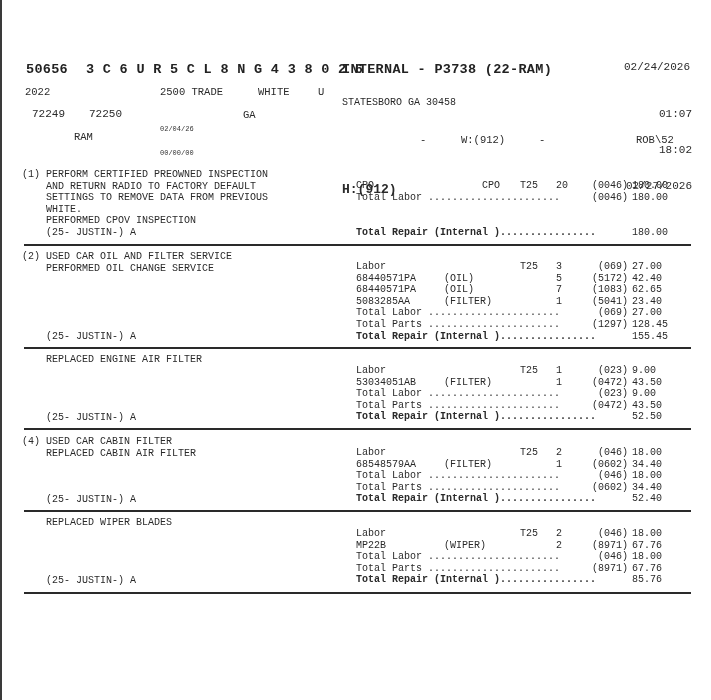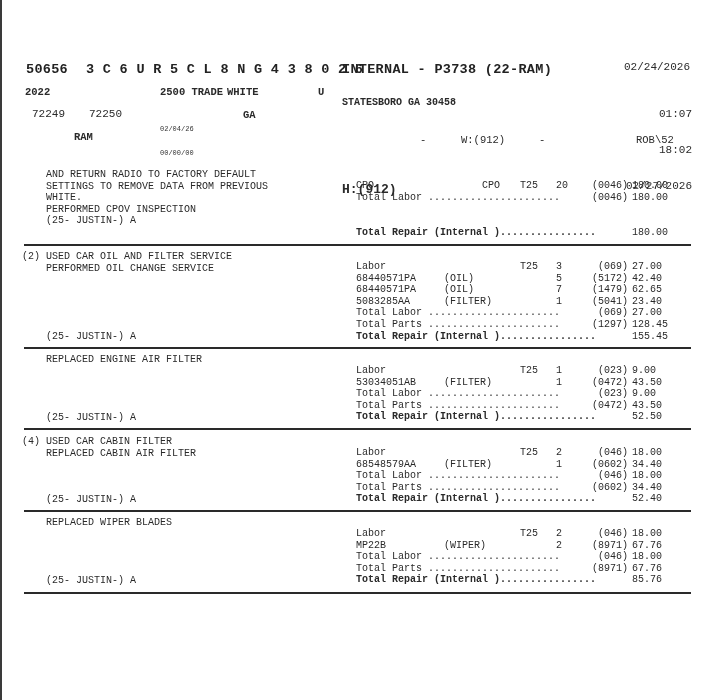--- a/index.html
+++ b/index.html
@@ -3,21 +3,21 @@
 <meta charset="utf-8">
 <style>
   html, body { margin: 0; padding: 0; }
   body {
     width: 711px; height: 700px; background: #ffffff; position: relative; overflow: hidden;
     font-family: "Liberation Mono", "DejaVu Sans Mono", monospace; color: #2a2a2a;
   }
   .left-border { position: absolute; left: 0; top: 0; width: 2px; height: 700px; background: #3a3a3a; }
   .abs { position: absolute; white-space: pre; }
   .hdr-big { font-size: 13.5px; font-weight: bold; letter-spacing: 0.3px; color: #222; }
-  .hdr-sm { font-size: 10.5px; font-weight: bold; color: #2a2a2a; }
+  .hdr-sm { font-size: 10.5px; font-weight: normal; color: #2a2a2a; }
   .tiny { font-size: 7px; line-height: 8px; color: #333; }
   .r { text-align: right; }
   .divider { position: absolute; left: 24px; width: 667px; height: 2px; background: #2a2a2a; }
   .sec-left { position: absolute; left: 22px; width: 320px; }
   .sec-left .line { font-size: 10px; line-height: 11.6px; white-space: pre; }
   .sec-left .indent { padding-left: 24px; }
   .sec-right { position: absolute; left: 356px; width: 322px; }
   .row { position: relative; height: 11.6px; font-size: 10px; line-height: 11.6px; }
   .row span { position: absolute; top: 0; white-space: pre; }
   .c-desc { left: 0; }
@@ -37,21 +37,21 @@
 
 <div>
   <div class="abs hdr-big" style="left:26px; top:62px;">50656</div>
   <div class="abs hdr-big" style="left:86px; top:62px;">3 C 6 U R 5 C L 8 N G 4 3 8 0 2 6</div>
   <div class="abs hdr-big" style="left:342px; top:62px;">INTERNAL - P3738 (22-RAM)</div>
   <div class="abs hdr-sm" style="left:624px; top:61px; font-weight:normal; font-size:11px;">02/24/2026</div>
 
   <div class="abs hdr-sm" style="left:25px; top:86px;">2022</div>
   <div class="abs hdr-sm" style="left:74px; top:86px;margin-top:45px;">RAM</div>
   <div class="abs hdr-sm" style="left:160px; top:86px;">2500 TRADE</div>
-  <div class="abs hdr-sm" style="left:227px; top:86px;">WHITE</div>
+  <div class="abs hdr-sm" style="left:258px; top:86px;">WHITE</div>
   <div class="abs hdr-sm" style="left:318px; top:86px;">U</div>
 
   <div class="abs hdr-sm" style="left:342px; top:97px; font-size:10px;">STATESBORO GA 30458</div>
 
   <div class="abs r" style="left:620px; top:84px; width:72px; font-size:11px; line-height:12px;">
     <div>01:07</div>
     <div>18:02</div>
     <div>02/27/2026</div>
   </div>
 
@@ -65,20 +65,21 @@
 
   <div class="abs hdr-sm" style="left:342px; top:134px; font-weight:bold; font-size:13px;margin-top:48px;">H:(912)</div>
   <div class="abs hdr-sm" style="left:420px; top:134px; font-weight:normal;">-</div>
   <div class="abs hdr-sm" style="left:461px; top:134px; font-weight:normal; font-size:10.5px;">W:(912)</div>
   <div class="abs hdr-sm" style="left:539px; top:134px; font-weight:normal;">-</div>
   <div class="abs hdr-sm" style="left:636px; top:134px; font-weight:normal; font-size:10.5px;">ROB\52</div>
 </div>
 
 <div>
   <div class="sec-left" style="top:169px;">
+    <div class="line"><span>(1)</span> <span>PERFORM CERTIFIED PREOWNED INSPECTION</span></div>
     <div class="line indent">AND RETURN RADIO TO FACTORY DEFAULT</div>
     <div class="line indent">SETTINGS TO REMOVE DATA FROM PREVIOUS</div>
     <div class="line indent">WHITE.</div>
     <div class="line indent">PERFORMED CPOV INSPECTION</div>
     <div class="line indent">(25- JUSTIN-) A</div>
   </div>
   <div class="sec-right" style="top:180px;">
     <div class="row">
       <span class="c-desc">CPO</span>
       <span class="c-cpo">CPO</span>
@@ -122,21 +123,21 @@
       <span class="c-desc">68440571PA</span>
       <span class="c-type">(OIL)</span>
       <span class="c-hrs">5</span>
       <span class="c-code">(5172)</span>
       <span class="c-amt">42.40</span>
     </div>
     <div class="row">
       <span class="c-desc">68440571PA</span>
       <span class="c-type">(OIL)</span>
       <span class="c-hrs">7</span>
-      <span class="c-code">(1479)</span>
+      <span class="c-code">(1083)</span>
       <span class="c-amt">62.65</span>
     </div>
     <div class="row">
       <span class="c-desc">5083285AA</span>
       <span class="c-type">(FILTER)</span>
       <span class="c-hrs">1</span>
       <span class="c-code">(5041)</span>
       <span class="c-amt">23.40</span>
     </div>
     <div class="row">

